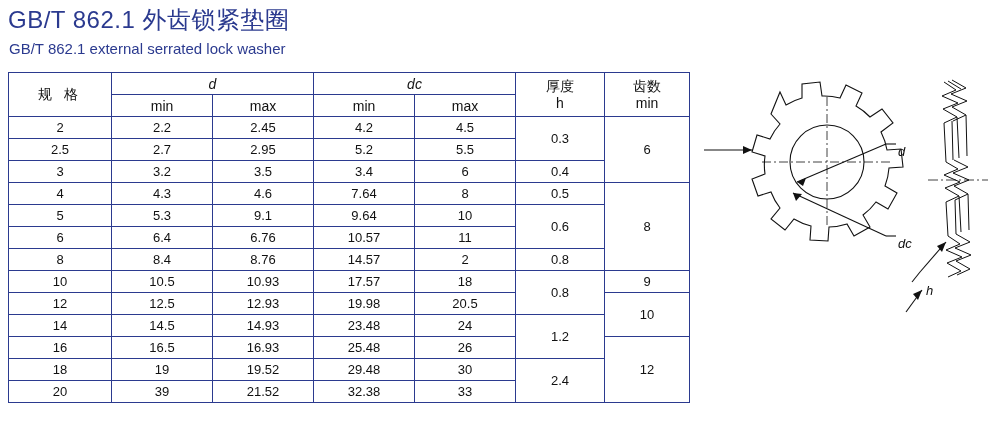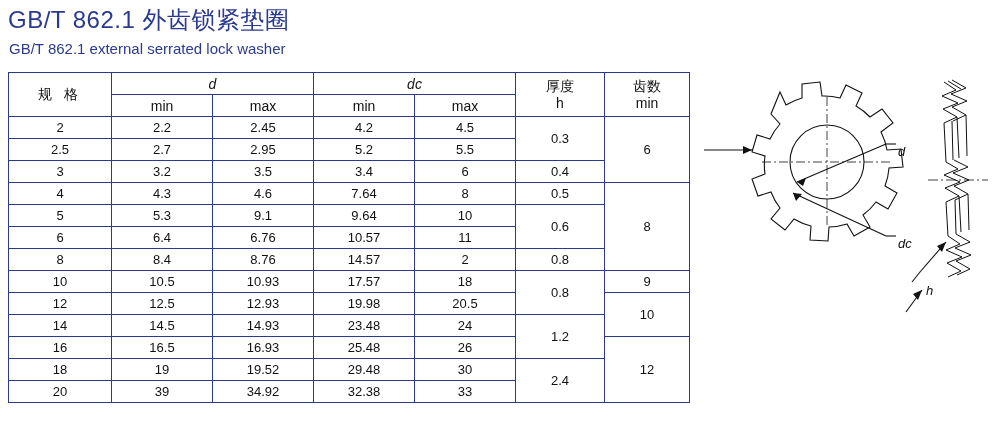--- a/index.html
+++ b/index.html
@@ -217,21 +217,21 @@
           <td class="col-spec">18</td>
           <td class="col-num">19</td>
           <td class="col-num">19.52</td>
           <td class="col-num">29.48</td>
           <td class="col-num">30</td>
           <td class="col-thk" rowspan="2">2.4</td>
         </tr>
         <tr>
           <td class="col-spec">20</td>
           <td class="col-num">39</td>
-          <td class="col-num">34.92</td>
+          <td class="col-num">21.52</td>
           <td class="col-num">32.38</td>
           <td class="col-num">33</td>
         </tr>
       </tbody>
   </table>
 
   <div id="drawing-area">
     <svg width="305" height="340" viewBox="0 0 305 340">
       <g stroke="#111" fill="none" stroke-width="1.1">
 

